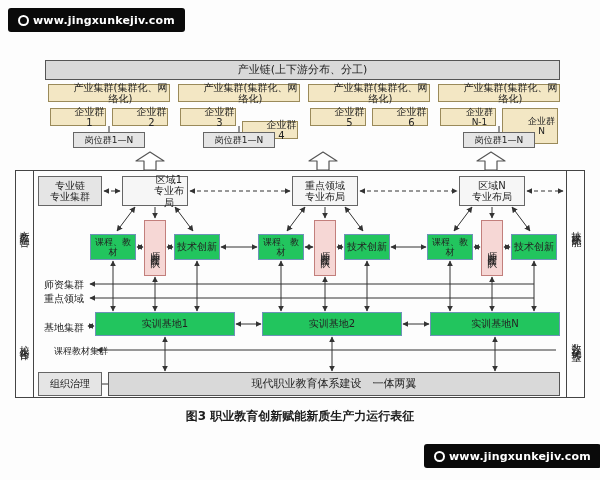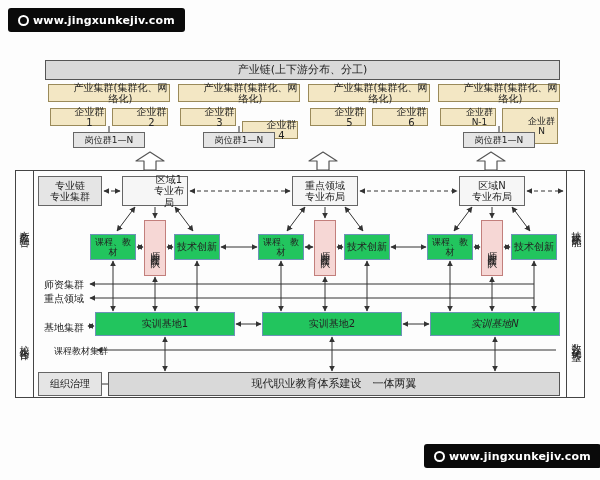--- a/index.html
+++ b/index.html
@@ -116,30 +116,31 @@
 
   <div class="box lite s10" style="left:459px; top:176px; width:66px; height:30px;">
     <span>区域N</span>
     <span>专业布局</span>
   </div>
   <div class="box pink s10" style="left:481px; top:220px; width:22px; height:56px;">
     <span class="vtext">师资团队</span>
   </div>
   <div class="box blue s9" style="left:427px; top:234px; width:46px; height:26px;">课程、教材</div>
   <div class="box blue s10" style="left:511px; top:234px; width:46px; height:26px;">技术创新</div>
-  <div class="box blue s10" style="left:430px; top:312px; width:130px; height:24px;font-style:italic;">实训基地N</div>
+  <div class="box blue s10" style="left:430px; top:312px; width:130px; height:24px;">实训基地N</div>
 
   <span class="sidelabel" style="left:44px; top:278px;">师资集群</span>
   <span class="sidelabel" style="left:44px; top:292px;">重点领域</span>
   <span class="sidelabel" style="left:44px; top:321px;">基地集群</span>
   <span class="sidelabel" style="left:33px; top:345px; font-size:9px;padding-left:21px;">课程教材集群</span>
 
   <div class="box gray s11" style="left:108px; top:372px; width:452px; height:24px;">现代职业教育体系建设　一体两翼</div>
   <div class="box s10" style="left:38px; top:372px; width:64px; height:24px;">组织治理</div>
 
+  <div class="caption">图3 职业教育创新赋能新质生产力运行表征</div>
 
   <svg class="arrows" viewBox="0 0 600 480">
     <defs>
       <marker id="ar" viewBox="0 0 10 10" refX="9" refY="5" markerWidth="6" markerHeight="6" orient="auto-start-reverse">
         <path d="M0,0 L10,5 L0,10 z" fill="#333"></path>
       </marker>
     </defs>
 
     <line x1="109" y1="126" x2="109" y2="132"></line>
     <line x1="239" y1="126" x2="239" y2="132"></line>

